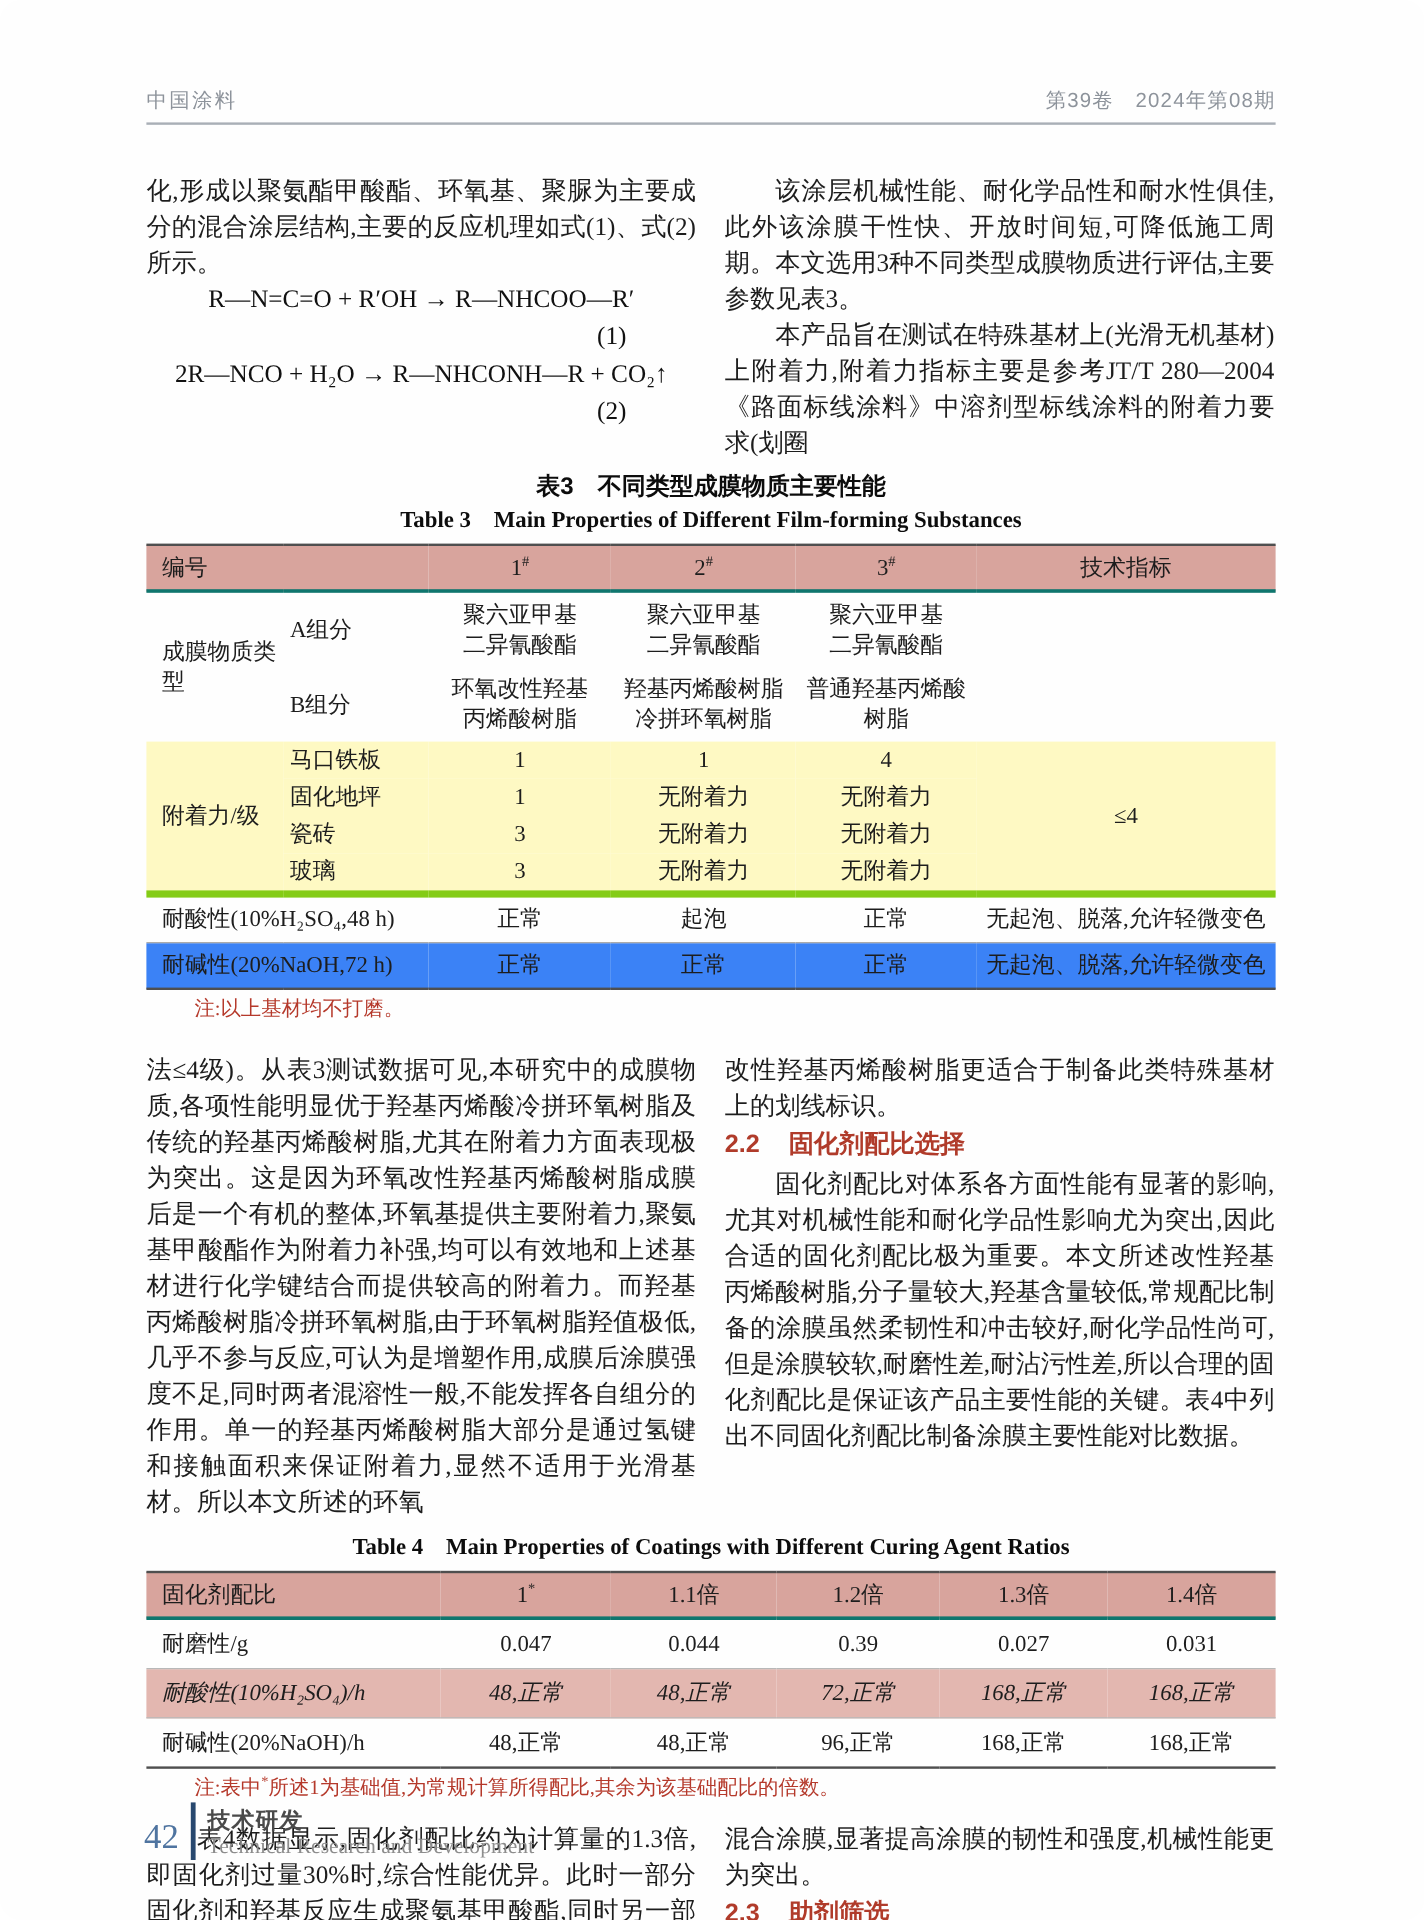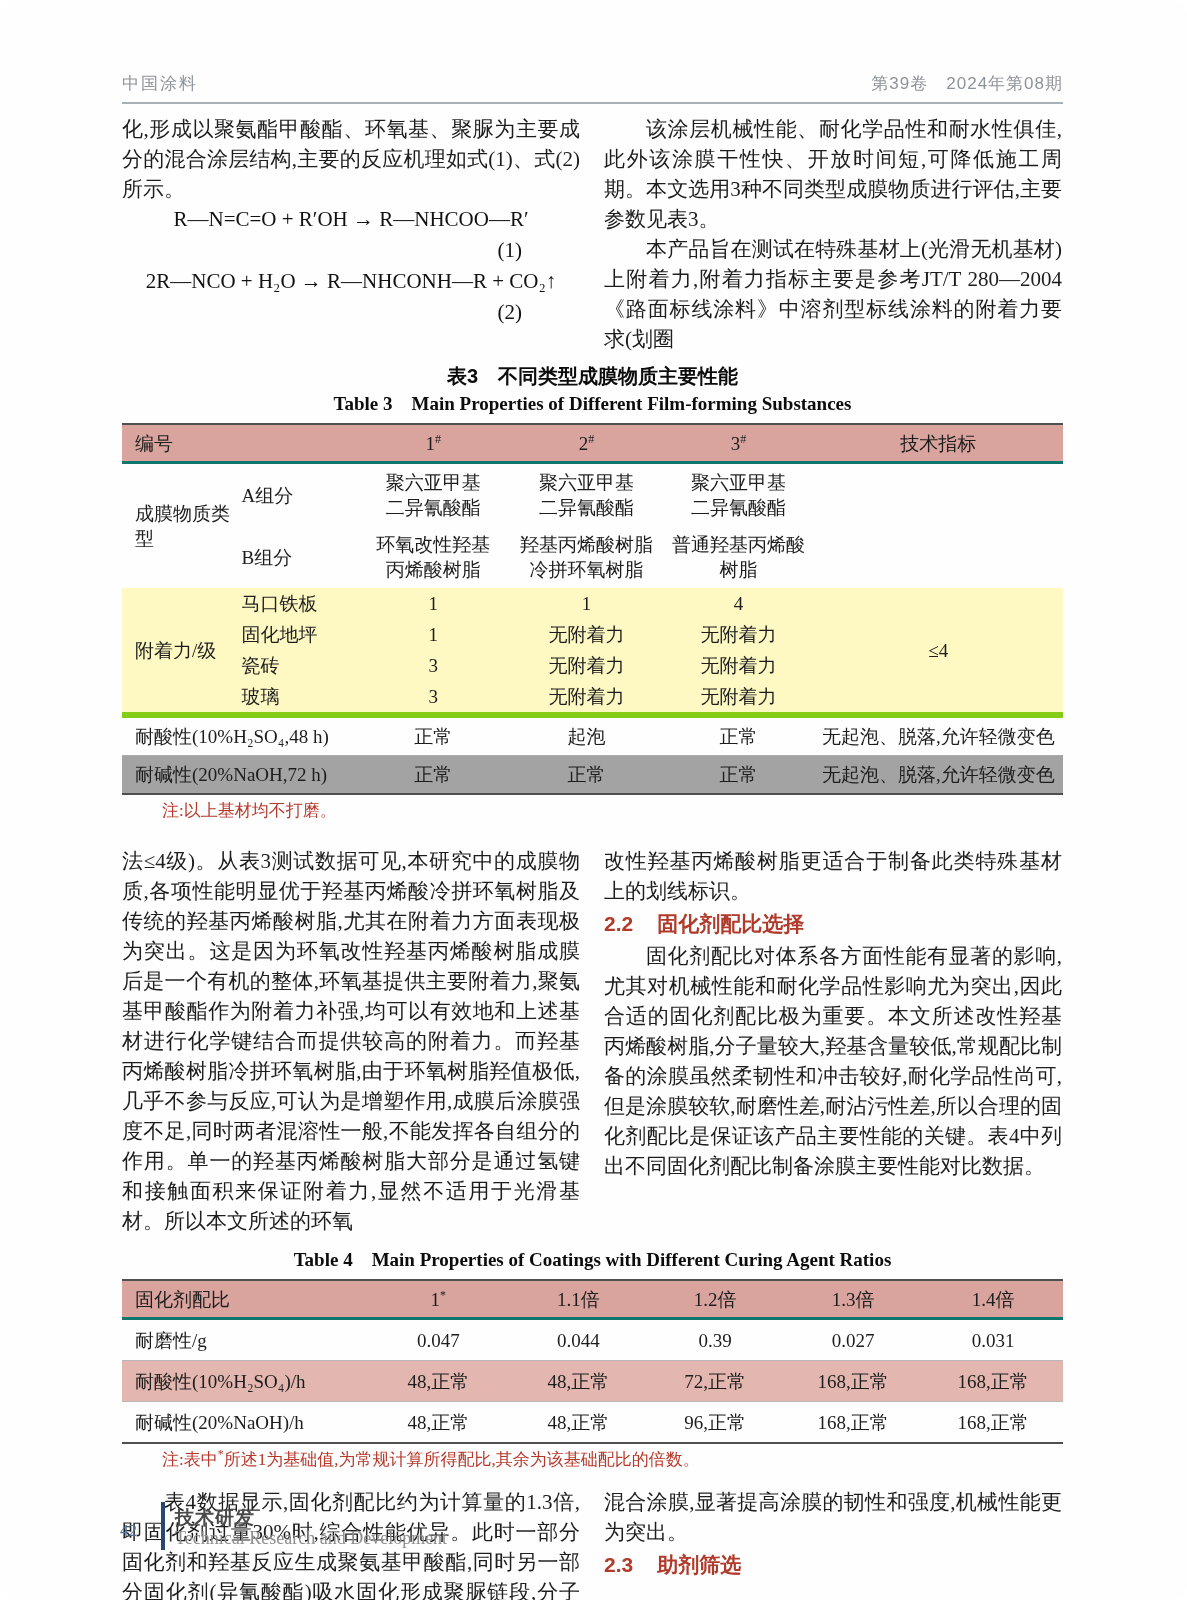--- a/index.html
+++ b/index.html
@@ -24,21 +24,21 @@
   }
   .page-header .issue{letter-spacing:1px;}
   
   .cols{display:flex;gap:24px;}
   .col{width:458px;flex:0 0 458px;}
   .body{
     margin:0;font-size:21px;line-height:30px;
     text-align:justify;color:#1d1d1d;
   }
   .indent{text-indent:2em;}
-  .sec1{margin-top:10px;}
+  .sec1{margin-top:40px;}
   .sec2{margin-top:22px;}
   .sec3{margin-top:14px;}
   .eq{font-size:21px;line-height:31px;text-align:center;color:#111;}
   .eq-num{font-size:21px;line-height:31px;text-align:right;padding-right:58px;color:#111;}
   .sec-heading{
     font-family:"Liberation Sans","DejaVu Sans",sans-serif;
     font-weight:bold;font-size:21px;line-height:33px;color:#b03b2a;
     margin:1px 0;
   }
   .sec-heading .h-text{margin-left:24px;}
@@ -57,37 +57,37 @@
     font-size:19px;line-height:25px;text-align:center;vertical-align:middle;
     padding:3px 4px;color:#1d1d1d;
   }
   td.lbl{text-align:left;padding-left:13px;}
   td.sub{text-align:left;padding-left:6px;}
   .pre{white-space:pre-line;}
   tr.hdr td{background:#d8a49d;border-bottom:3px solid #0f766e;height:30px;}
   tr.pink td{background:#fef9c3;}
   .t3 tr.film td{padding-top:6px;padding-bottom:6px;}
   .t3 tr.acid td{border-top:6px solid #84cc16;height:31px;}
-  .t3 tr.alk td{border-top:1px solid #ababab;background:#a3a3a3;height:31px;}
+  .t3 tr.alk td{border-top:1px solid #ababab;background:#3b82f6;height:31px;}
   .t4 tr.r td{border-top:1px solid #b8b8b8;height:34px;}
-  .t4 tr.rpink td{background:#e3b7b0;}
+  .t4 tr.rpink td{background:#e3b7b0;font-style:italic;}
   sup{font-size:12px;line-height:0;}
   .tbl-note{
     font-size:17px;line-height:26px;color:#b5392b;
     padding-left:40px;margin-top:3px;
   }
   
   .footer{
     position:absolute;left:120px;top:1502px;
     display:flex;align-items:center;
   }
   .pgnum{
-    font-size:17px;color:#4f74a0;
+    font-size:29px;color:#4f74a0;
     font-family:"Liberation Serif","DejaVu Serif",serif;
-    margin-right:24px;margin-top:10px;
+    margin-right:10px;margin-top:10px;
   }
   .fbar{width:4px;height:48px;background:#28486f;margin-right:10px;}
   .fsec-cn{
     font-family:"Liberation Sans","DejaVu Sans",sans-serif;
     font-weight:bold;font-size:19px;line-height:24px;color:#4a4a4a;letter-spacing:1px;
   }
   .fsec-en{
     font-family:"Liberation Serif","DejaVu Serif",serif;
     font-size:18px;line-height:17px;color:#8d8d8d;
   }

